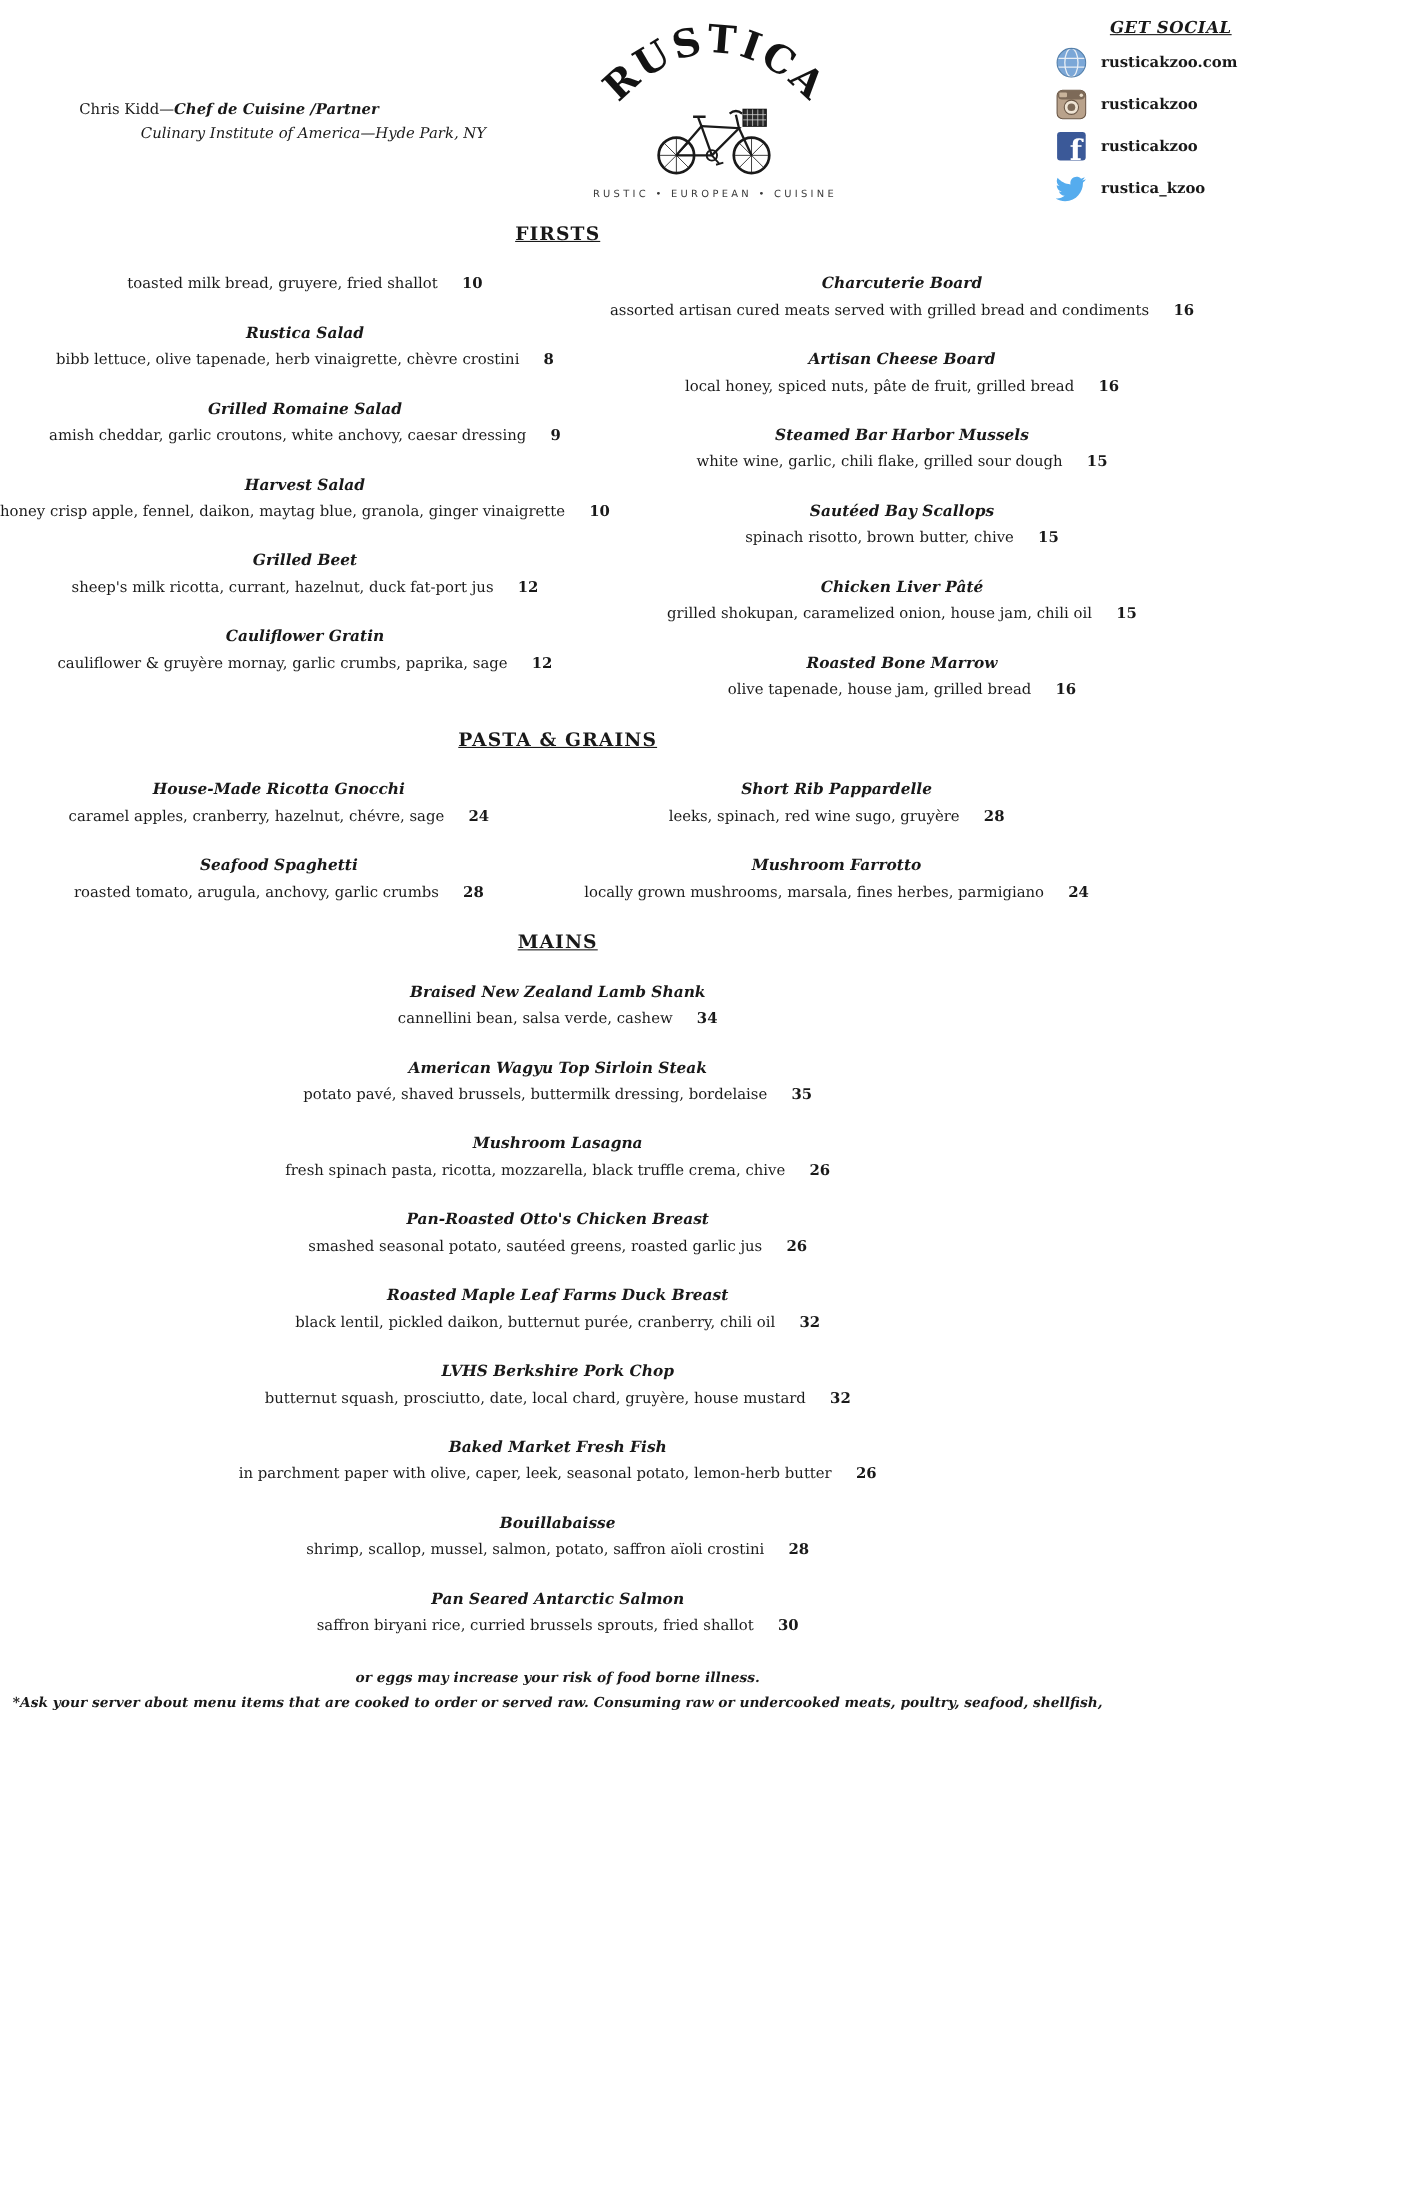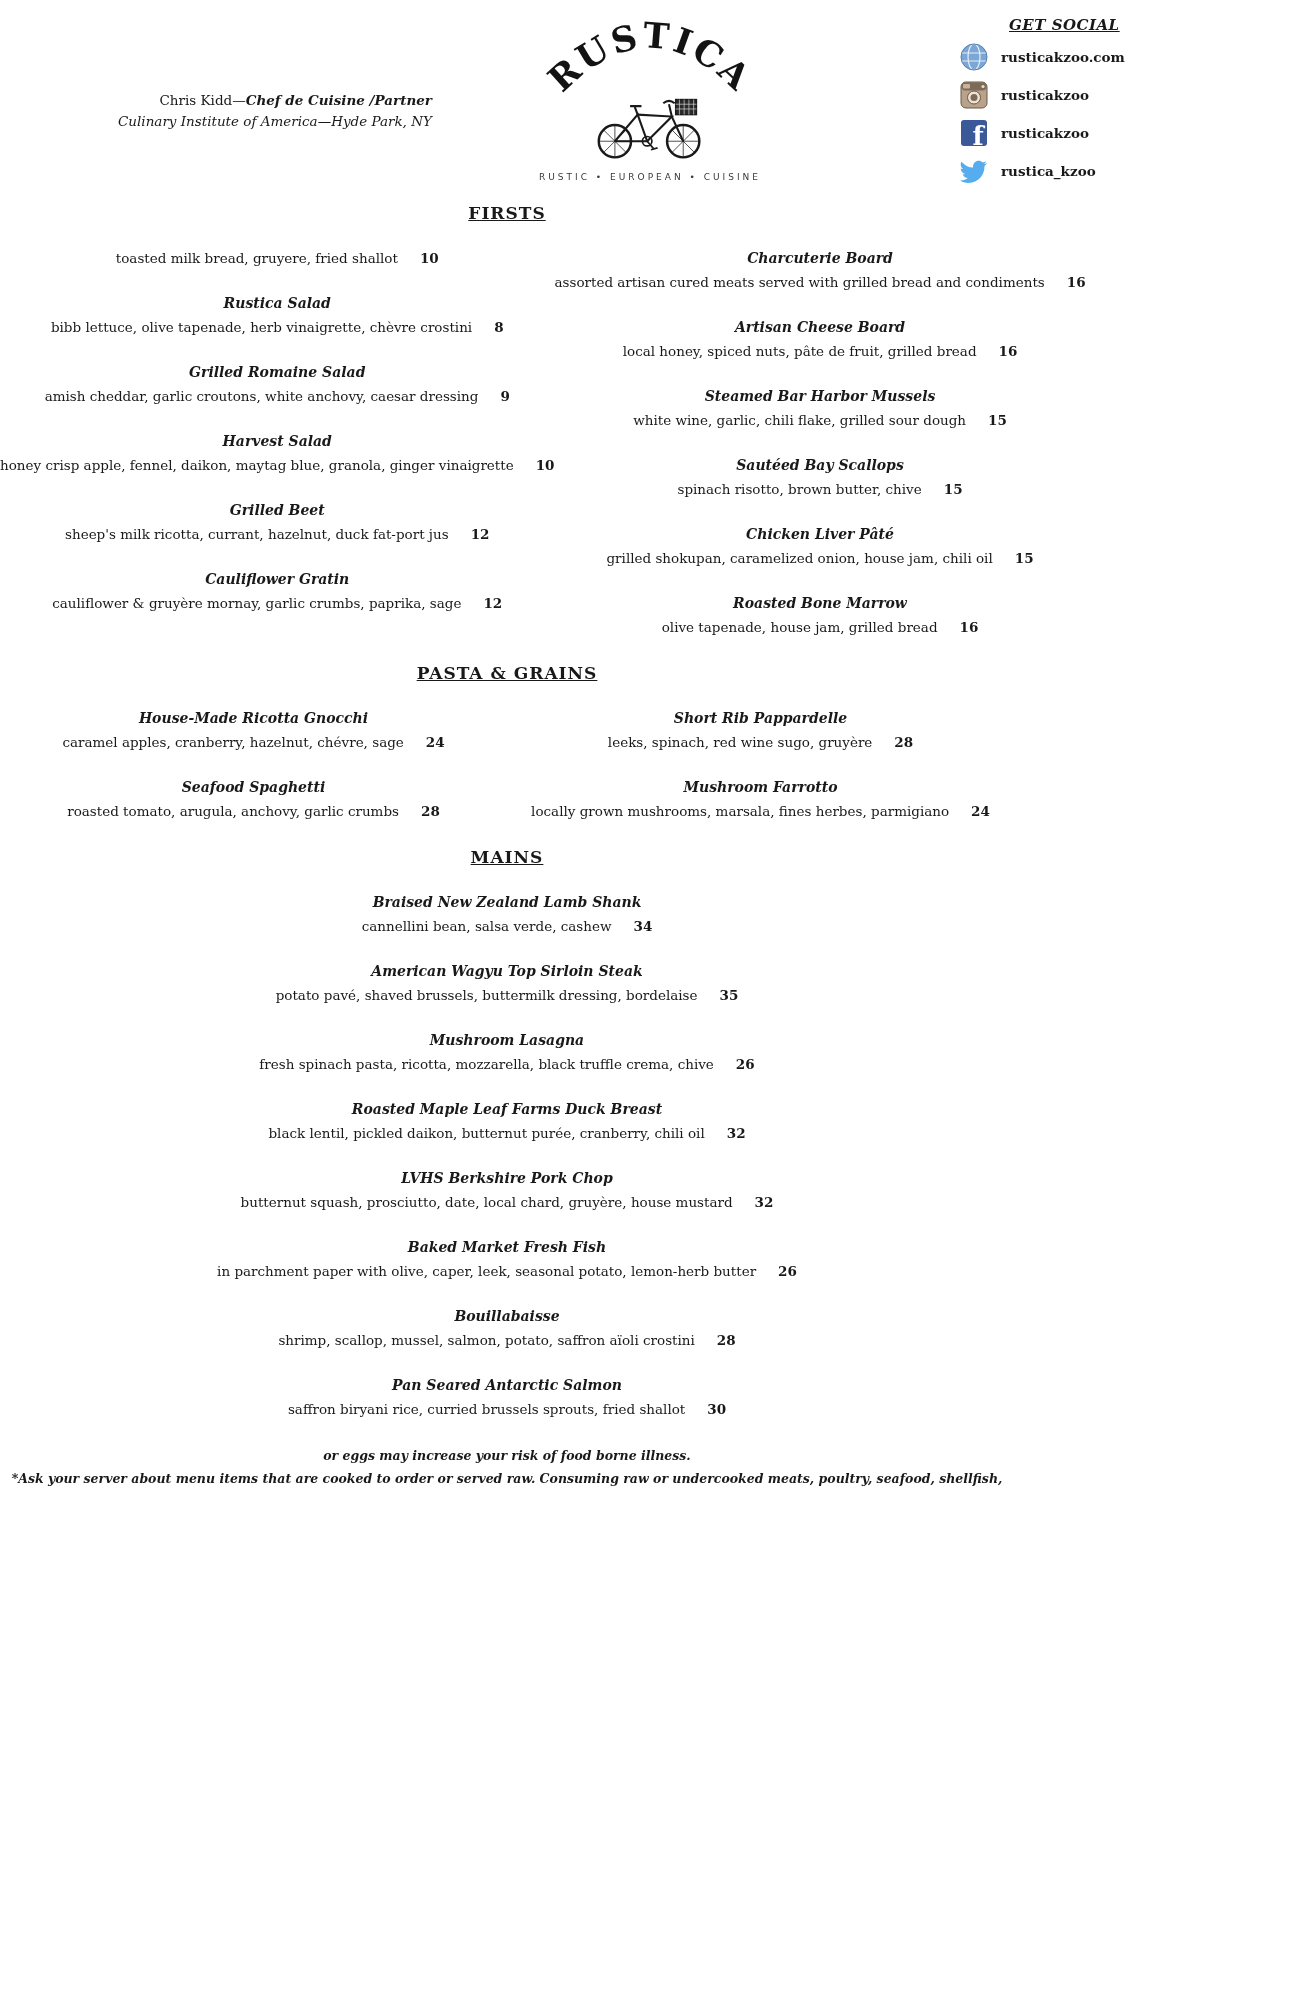--- a/index.html
+++ b/index.html
@@ -8,21 +8,21 @@
     position: relative;
     width: 1294px;
     height: 2000px;
     background: #ffffff;
     color: #191919;
     font-family: "DejaVu Serif", "Liberation Serif", serif;
     overflow: hidden;
   }
 
   
-  .chef-block { position: absolute; left: 62px; top: 90px; font-size: 13.5px; line-height: 21px; white-space: nowrap; text-align: right; }
+  .chef-block { position: absolute; left: 72px; top: 90px; font-size: 13.5px; line-height: 21px; white-space: nowrap; }
   .chef-title { font-weight: bold; font-style: italic; }
   .chef-line2 { padding-left: 56px; font-style: italic; }
 
   .logo-block { position: absolute; left: 520px; top: 16px; width: 260px; text-align: center; }
   .logo-arc { display: block; margin: 0 auto; }
   .logo-bike { display: block; margin: -34px auto 0; }
   .logo-tagline {
     margin-top: 8px; font-family: "DejaVu Sans", "Liberation Sans", sans-serif;
     font-size: 9px; letter-spacing: 3px; color: #3a3a3a; white-space: nowrap;
   }
@@ -253,20 +253,24 @@
         <div class="item">
           <div class="item-name">American Wagyu Top Sirloin Steak</div>
           <div class="item-desc"><span>potato pavé, shaved brussels, buttermilk dressing, bordelaise</span><span class="price">35</span></div>
         </div>
 
         <div class="item">
           <div class="item-name">Mushroom Lasagna</div>
           <div class="item-desc"><span>fresh spinach pasta, ricotta, mozzarella, black truffle crema, chive</span><span class="price">26</span></div>
         </div>
 
+        <div class="item">
+          <div class="item-name">Pan-Roasted Otto's Chicken Breast</div>
+          <div class="item-desc"><span>smashed seasonal potato, sautéed greens, roasted garlic jus</span><span class="price">26</span></div>
+        </div>
 
         <div class="item">
           <div class="item-name">Roasted Maple Leaf Farms Duck Breast</div>
           <div class="item-desc"><span>black lentil, pickled daikon, butternut purée, cranberry, chili oil</span><span class="price">32</span></div>
         </div>
 
         <div class="item">
           <div class="item-name">LVHS Berkshire Pork Chop</div>
           <div class="item-desc"><span>butternut squash, prosciutto, date, local chard, gruyère, house mustard</span><span class="price">32</span></div>
         </div>

